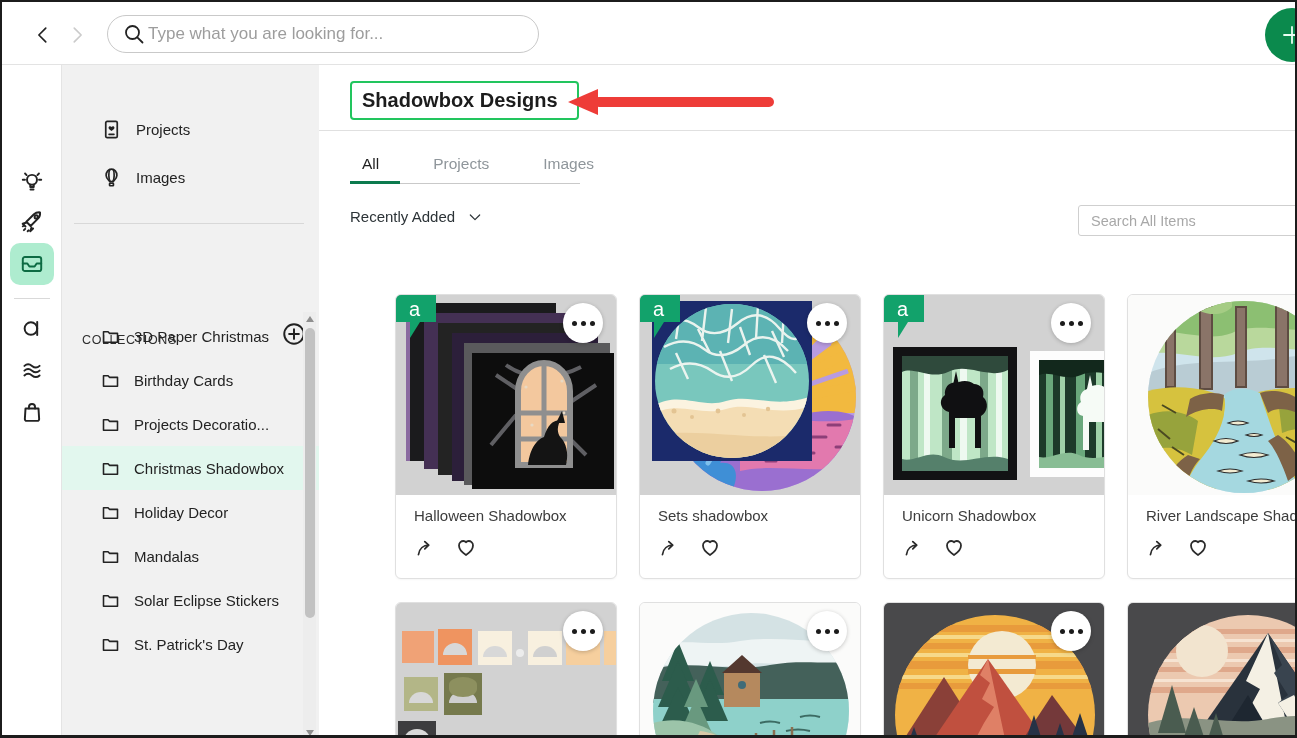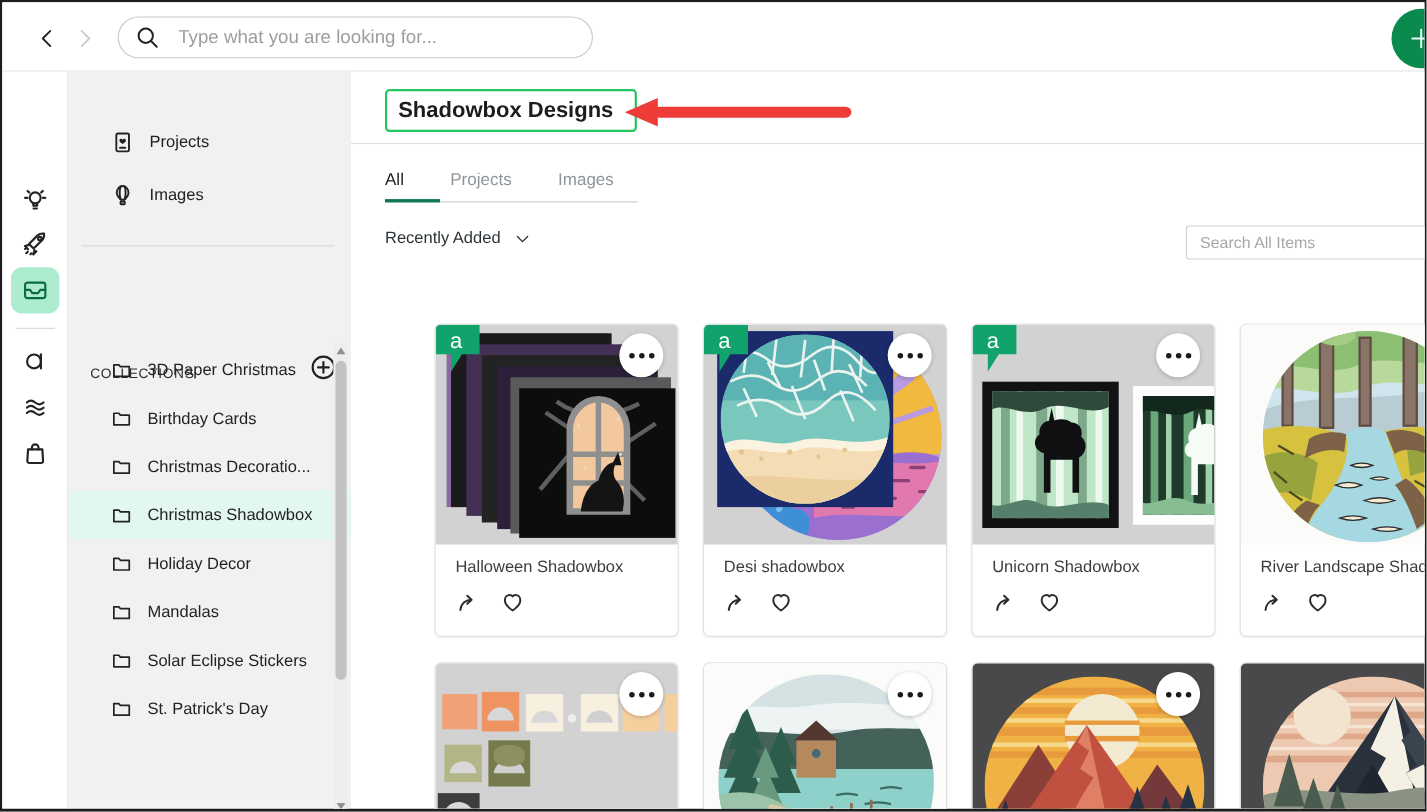--- a/index.html
+++ b/index.html
@@ -12,21 +12,21 @@
   .topbar { position:absolute; left:0; top:0; width:100%; height:63px; background:#fff;
             border-bottom:1px solid #e3e3e3; z-index:30; }
   .nav-btn { position:absolute; top:20px; width:26px; height:26px; display:flex;
              align-items:center; justify-content:center; cursor:pointer; background:none; border:none; }
   .nav-back { left:28px; }
   .nav-fwd  { left:62px; }
   .search-pill { position:absolute; left:105px; top:13px; width:432px; height:38px;
                  border:1px solid #c9c9c9; border-radius:19px; background:#fff;
                  display:flex; align-items:center; padding:0 14px; }
   .search-pill input { border:none; outline:none; flex:1; font-size:17px; color:#15803d;
-                       font-family:"Liberation Sans",sans-serif; background:transparent; margin-left:16px; }
+                       font-family:"Liberation Sans",sans-serif; background:transparent; margin-left:2px; }
   .search-pill input::placeholder { color:#9d9d9d; }
   .new-btn { position:absolute; right:-24px; top:6px; width:54px; height:54px; border-radius:50%;
              background:#0b8a4d; border:none; color:#fff; display:flex; align-items:center;
              justify-content:center; cursor:pointer; }
 
   
   .rail { position:absolute; left:0; top:63px; width:60px; height:675px; background:#fff;
           border-right:1px solid #e4e4e4; z-index:20; }
   .rail-item { position:absolute; left:8px; width:44px; height:42px; border-radius:10px;
                display:flex; align-items:center; justify-content:center; cursor:pointer; }
@@ -56,21 +56,21 @@
 
   
   .main { position:absolute; left:317px; top:63px; width:980px; height:675px; background:#fff; }
   .title-box { position:absolute; left:31px; top:16px; width:229px; height:39px; border:2px solid #22c55e;
                border-radius:4px; background:#fff; font-size:20px; font-weight:bold; color:#1c1c1c;
                padding:0 10px; line-height:35px; cursor:text; white-space:nowrap; }
   .red-arrow { position:absolute; left:249px; top:21px; pointer-events:none; }
   .hdr-div { position:absolute; left:0; top:65px; width:980px; height:1px; background:#e0e0e0; }
 
   .tabs { position:absolute; left:31px; top:84px; height:34px; display:flex; gap:42px; }
-  .tab { font-size:15.5px; color:#8f969b; cursor:pointer; padding-top:6px; }
+  .tab { font-size:15.5px; color:#8f969b; cursor:pointer; padding-top:6px;margin-left:12px; }
   .tab.active { color:#1f1f1f; }
   .tab-underline { position:absolute; left:31px; top:118px; width:230px; height:1px; background:#c9c9c9; }
   .tab-underline .active-bar { position:absolute; left:0; top:-2px; width:50px; height:3px; background:#0c7a4e; }
 
   .sort { position:absolute; left:31px; top:143px; display:flex; align-items:center; gap:12px;
           cursor:pointer; font-size:15px; color:#2c3337; }
   .items-search { position:absolute; left:759px; top:140px; width:250px; height:31px; border:1px solid #cfcfcf;
                   border-radius:3px; background:#fff; font-size:14.5px; color:#333; padding:0 12px;
                   font-family:"Liberation Sans",sans-serif; outline:none; }
   .items-search::placeholder { color:#a8a8a8; }
@@ -202,21 +202,21 @@
     <div class="panel-row" style="top:293px">
       <svg width="21" height="21" viewBox="0 0 24 24" class="stk" stroke-width="1.6">
           <path d="M4 18.5v-12h5.2l1.6 1.9H20v10.1z"></path>
         </svg>
       <span class="lbl">Birthday Cards</span>
     </div>
     <div class="panel-row" style="top:337px">
       <svg width="21" height="21" viewBox="0 0 24 24" class="stk" stroke-width="1.6">
           <path d="M4 18.5v-12h5.2l1.6 1.9H20v10.1z"></path>
         </svg>
-      <span class="lbl">Christmas Decoratio...</span>
+      <span class="lbl">Projects Decoratio...</span>
     </div>
     <div class="panel-row hl" style="top:381px">
       <svg width="21" height="21" viewBox="0 0 24 24" class="stk" stroke-width="1.6">
           <path d="M4 18.5v-12h5.2l1.6 1.9H20v10.1z"></path>
         </svg>
       <span class="lbl">Christmas Shadowbox</span>
     </div>
     <div class="panel-row" style="top:425px">
       <svg width="21" height="21" viewBox="0 0 24 24" class="stk" stroke-width="1.6">
           <path d="M4 18.5v-12h5.2l1.6 1.9H20v10.1z"></path>
@@ -396,21 +396,21 @@
           <path d="M0 0 H40 V27 H24 L14 43 V27 H0 Z" fill="#12a26b"></path>
           <text x="13" y="21" font-family="Liberation Sans, sans-serif" font-size="20" fill="#ffffff">a</text>
         </svg>
         <button class="dots-btn">
             <i></i>
             <i></i>
             <i></i>
           </button>
       </div>
       <div class="info">
-        <div class="c-title">Desi shadowbox</div>
+        <div class="c-title">Sets shadowbox</div>
         <div class="actions">
           <button class="icon-btn">
             <svg width="24" height="24" viewBox="0 0 24 24" class="stk" stroke="#2b2b2b">
                 <path d="M4.5 18.5c.8-6.2 5.2-9.2 10-9.3M10.8 5.6l3.9 3.6-3.9 3.7"></path>
               </svg>
           </button>
           <button class="icon-btn">
             <svg width="24" height="24" viewBox="0 0 24 24" class="stk" stroke="#2b2b2b">
                 <path d="M12 19s-7-4.4-7-9.4C5 6.5 7.4 5 9.4 5c1.2 0 2.1.5 2.6 1.3C12.5 5.5 13.4 5 14.6 5c2 0 4.4 1.5 4.4 4.6 0 5-7 9.4-7 9.4z"></path>
               </svg>

